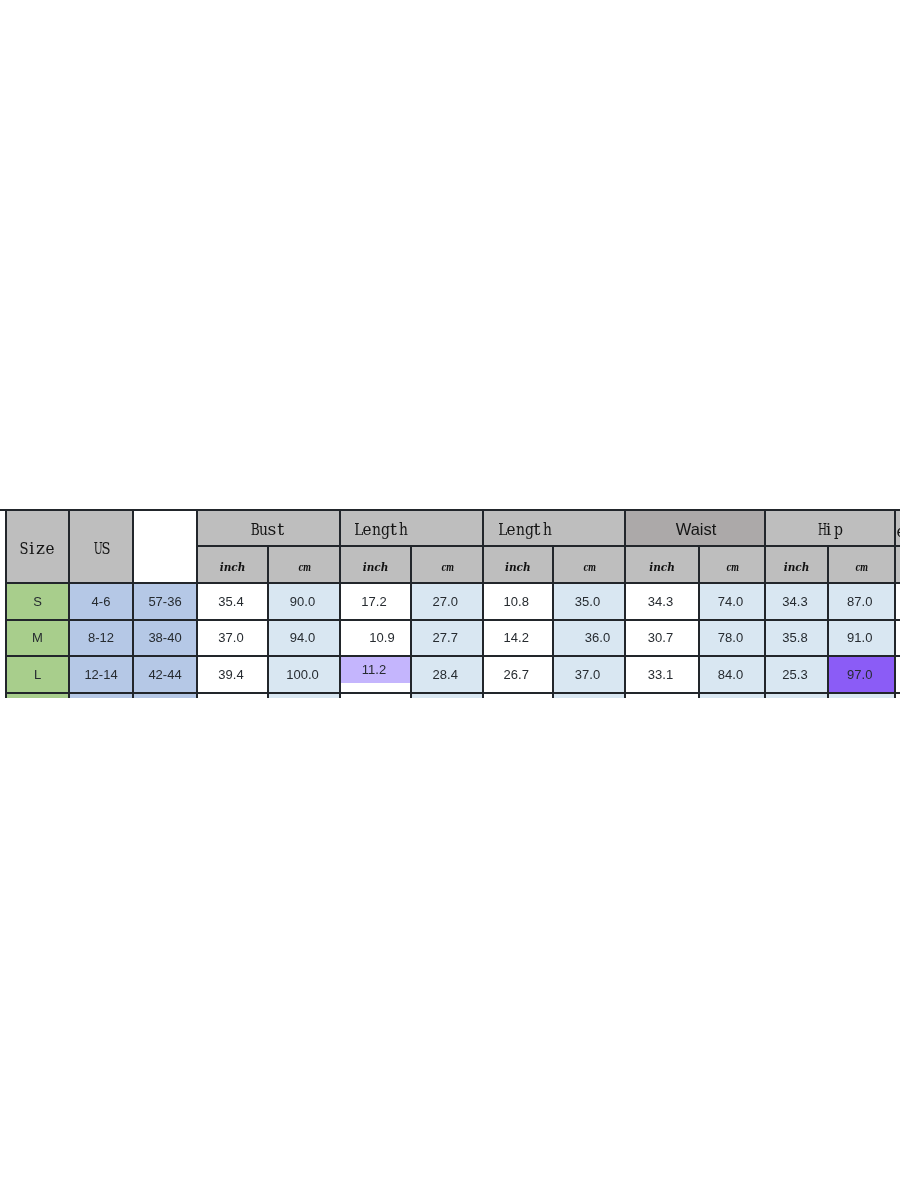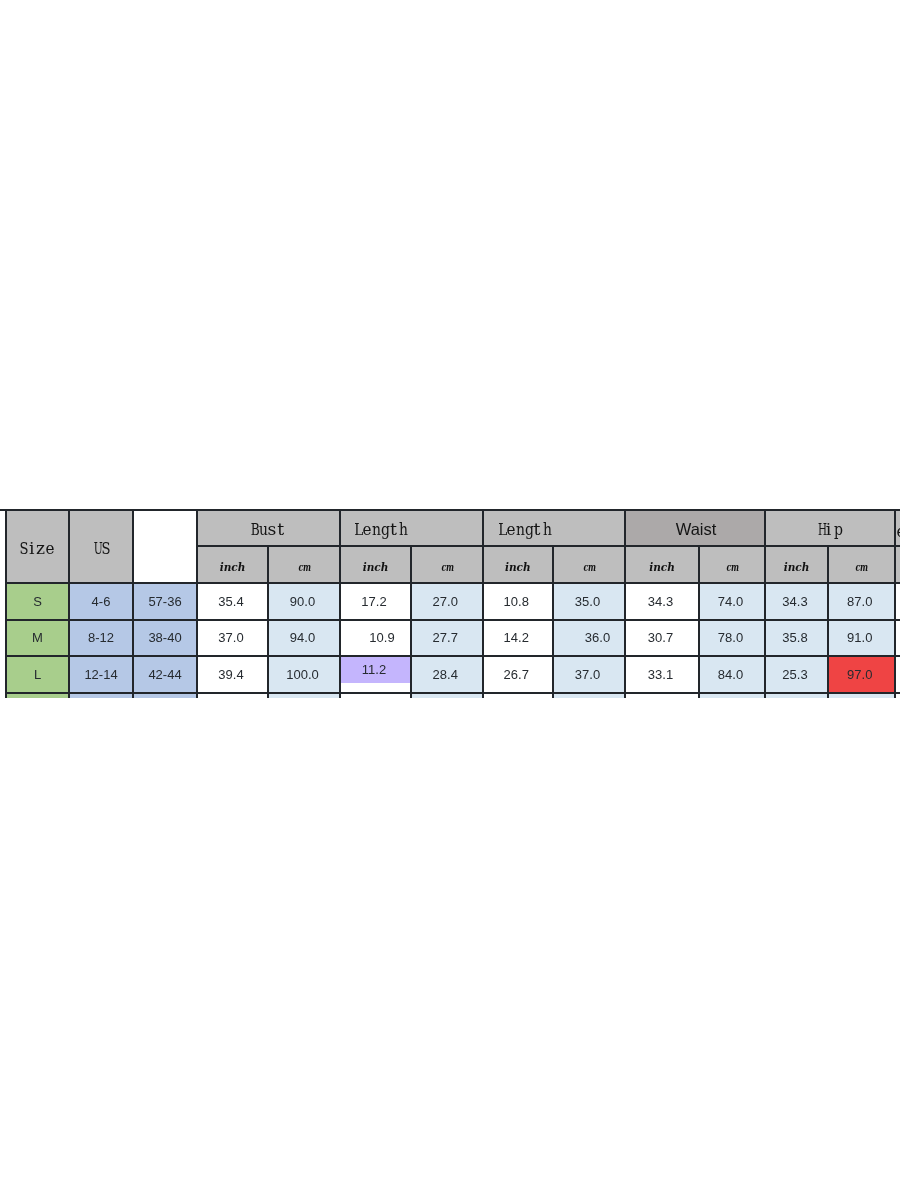--- a/index.html
+++ b/index.html
@@ -254,21 +254,21 @@
       </div>
       <div class="cellbox cell" style="left:625px;top:656.24px;width:74px;height:36.57px;background:#ffffff">
         <span>33.1</span>
       </div>
       <div class="cellbox cell" style="left:699px;top:656.24px;width:66px;height:36.57px;background:#d9e7f2">
         <span>84.0</span>
       </div>
       <div class="cellbox cell" style="left:765px;top:656.24px;width:63px;height:36.57px;background:#d9e7f2">
         <span>25.3</span>
       </div>
-      <div class="cellbox cell" style="left:828px;top:656.24px;width:66.5px;height:36.57px;background:#ef4444">
+      <div class="cellbox cell" style="left:828px;top:656.24px;width:66.5px;height:36.57px;background:#8b5cf6">
         <span>97.0</span>
       </div>
       <div class="cellbox cell" style="left:894.5px;top:656.24px;width:65.5px;height:36.57px;background:#ffffff"></div>
 
       <div class="cellbox cell cell-idcol" style="left:6px;top:692.81px;width:63px;height:5.19px;background:#a8ce8c"></div>
       <div class="cellbox cell cell-idcol" style="left:69px;top:692.81px;width:64px;height:5.19px;background:#b5c8e6"></div>
       <div class="cellbox cell cell-idcol" style="left:133px;top:692.81px;width:64px;height:5.19px;background:#b5c8e6"></div>
       <div class="cellbox cell" style="left:197px;top:692.81px;width:71px;height:5.19px;background:#ffffff"></div>
       <div class="cellbox cell" style="left:268px;top:692.81px;width:72px;height:5.19px;background:#d9e7f2"></div>
       <div class="cellbox cell" style="left:340px;top:692.81px;width:71px;height:5.19px;background:#ffffff"></div>

